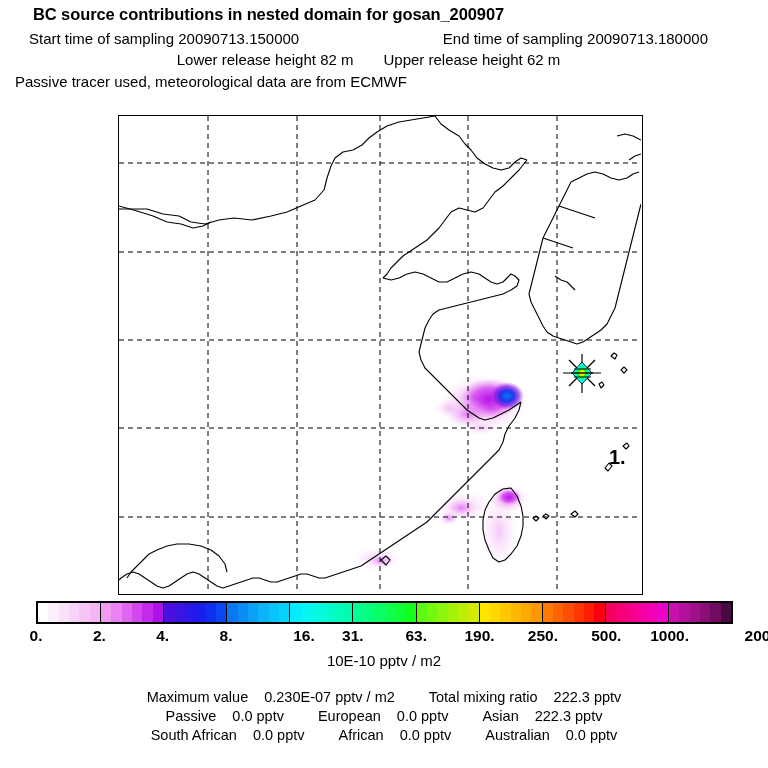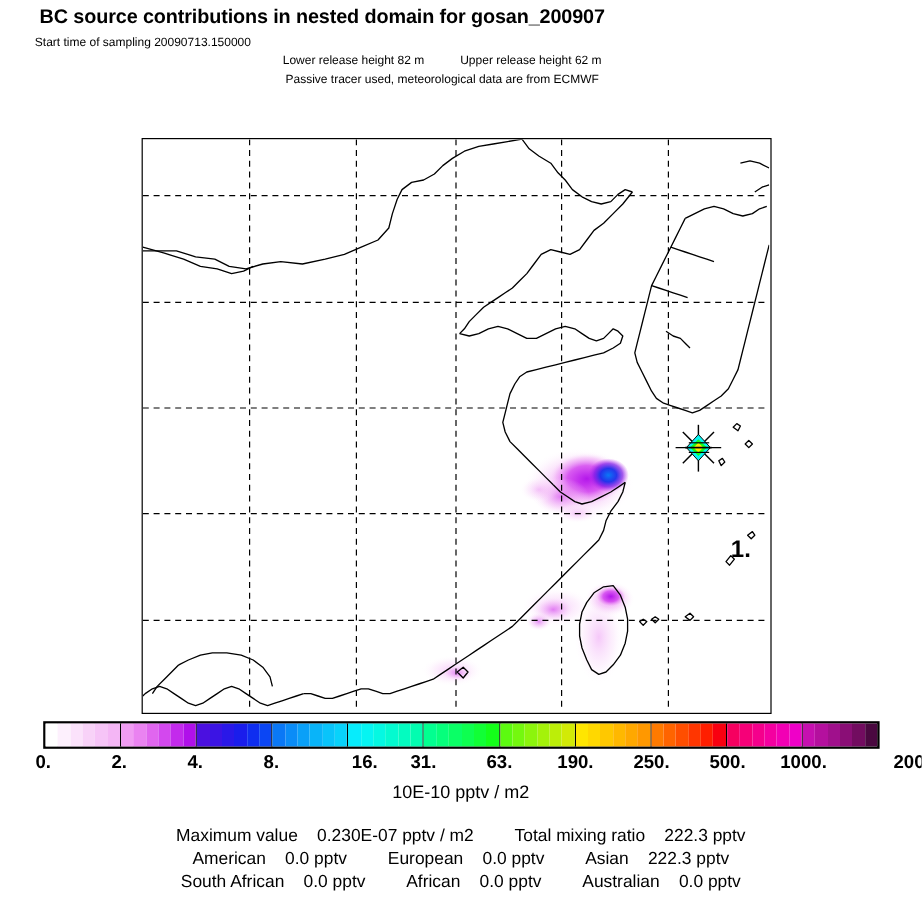--- a/index.html
+++ b/index.html
@@ -24,24 +24,23 @@
     margin-left: 15px;
   }
   #plot-title {
     font-size: 16.5px;
     font-weight: bold;
     letter-spacing: -0.1px;
     margin: 5px 0 0 18px;
     white-space: nowrap;
   }
   .hdr-line {
-    font-size: 10px;
+    font-size: 15px;
     white-space: nowrap;
     margin-top: 4px;
-    text-align: center;
   }
   #sampling-line {
     margin-top: 6px;
     padding: 0 14px;
     display: flex;
     justify-content: space-between;
   }
   #release-line {
     display: flex;
     justify-content: center;
@@ -125,20 +124,21 @@
   .f-val { display: inline-block; }
 </style>
 </head>
 <body>
 
 <div id="header">
   <div id="plot-title">BC  source contributions in nested domain for gosan_200907</div>
 
   <div class="hdr-line" id="sampling-line">
     <span>Start time of sampling 20090713.150000</span>
+    <span>End time of sampling 20090713.180000</span>
   </div>
 
   <div class="hdr-line" id="release-line">
     <span>Lower release height   82 m</span>
     <span>Upper release height   62 m</span>
   </div>
 
   <div class="hdr-line" id="tracer-line">Passive tracer used, meteorological data are from ECMWF</div>
 </div>
 
@@ -421,21 +421,21 @@
     <span class="f-lbl">Maximum value</span>
     <span class="f-gap-b"></span>
     <span class="f-val">0.230E-07 pptv / m2</span>
     <span class="f-gap-a"></span>
     <span class="f-lbl">Total mixing ratio</span>
     <span class="f-gap-b"></span>
     <span class="f-val">222.3 pptv</span>
   </div>
 
   <div class="f-row">
-    <span class="f-lbl">American</span>
+    <span class="f-lbl">Passive</span>
     <span class="f-gap-b"></span>
     <span class="f-val">0.0 pptv</span>
     <span class="f-gap-a"></span>
     <span class="f-lbl">European</span>
     <span class="f-gap-b"></span>
     <span class="f-val">0.0 pptv</span>
     <span class="f-gap-a"></span>
     <span class="f-lbl">Asian</span>
     <span class="f-gap-b"></span>
     <span class="f-val">222.3 pptv</span>

